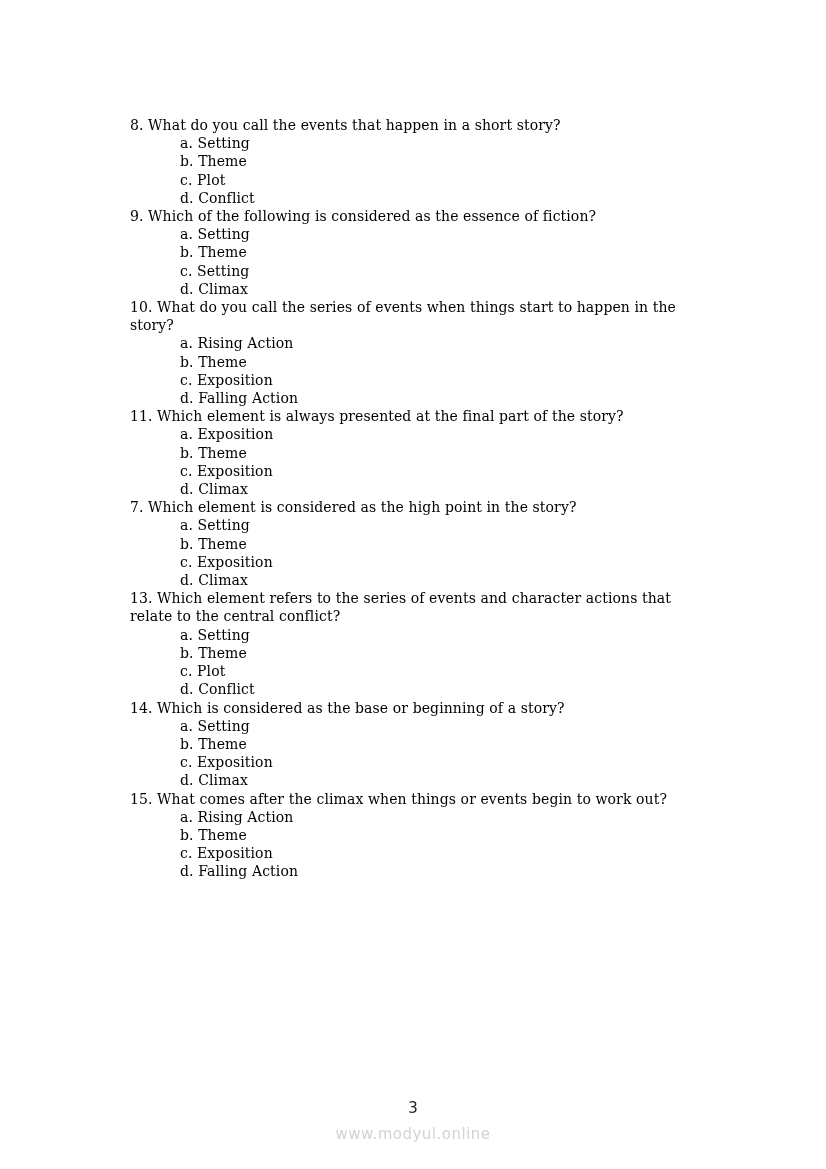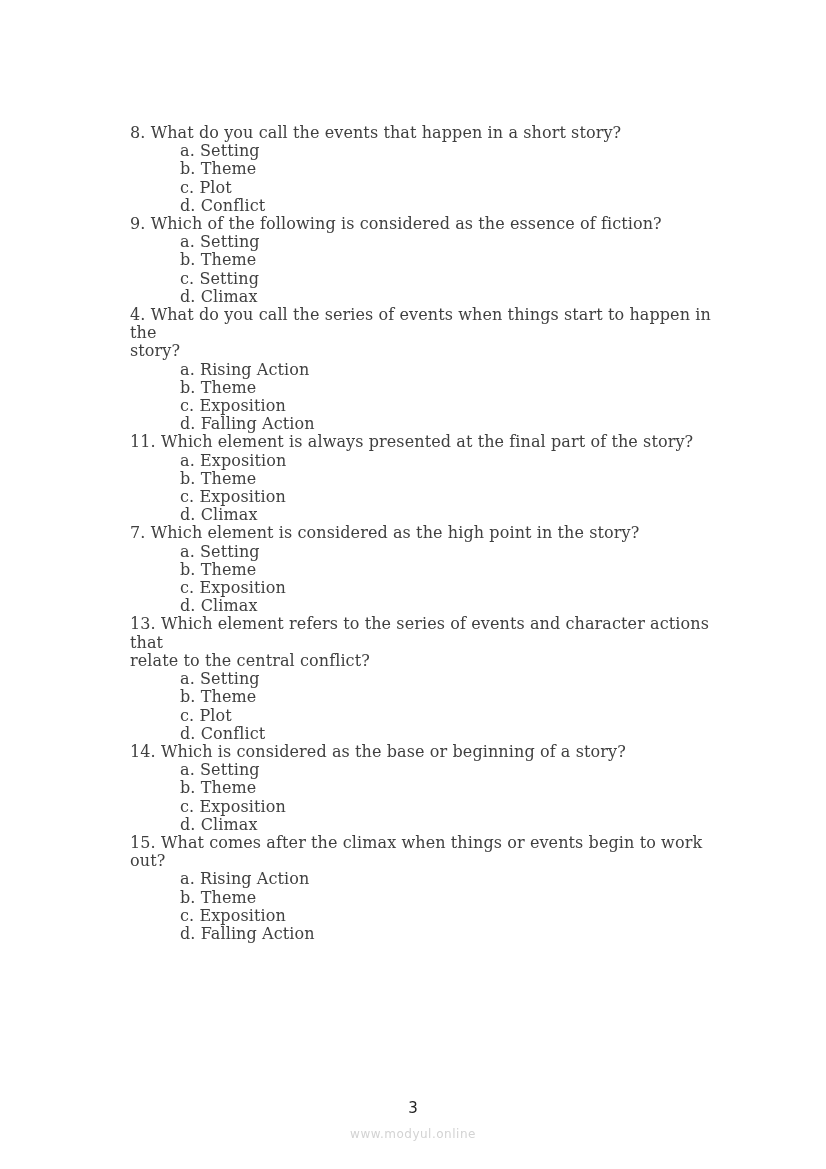--- a/index.html
+++ b/index.html
@@ -10,26 +10,26 @@
   .page {
     position: relative;
     width: 826px;
     height: 1169px;
     background: #ffffff;
     overflow: hidden;
   }
   .content {
     position: absolute;
     left: 130px;
-    top: 124px;
+    top: 116px;
     width: 600px;
     font-family: "DejaVu Serif", serif;
-    font-size: 16px;
+    font-size: 14px;
     line-height: 18.2px;
-    color: #404040;
+    color: #000000;
     letter-spacing: 0.1px;
   }
   .question-block {
     margin: 0;
     padding: 0;
   }
   .q-text {
     white-space: pre-line;
   }
   .option {
@@ -46,21 +46,21 @@
     line-height: 18px;
     color: #222222;
   }
   .watermark {
     position: absolute;
     top: 1124px;
     left: 0;
     width: 826px;
     text-align: center;
     font-family: "DejaVu Sans", sans-serif;
-    font-size: 12px;
+    font-size: 15px;
     line-height: 20px;
     color: #d3d3d3;
     letter-spacing: 0.5px;
   }
 </style>
 </head>
 <body>
 
 <div class="page">
 
@@ -76,21 +76,21 @@
 
     <div class="question-block">
       <div class="q-text">9. Which of the following is considered as the essence of fiction?</div>
       <div class="option">a. Setting</div>
       <div class="option">b. Theme</div>
       <div class="option">c. Setting</div>
       <div class="option">d. Climax</div>
     </div>
 
     <div class="question-block">
-      <div class="q-text">4. What do you call the series of events when things start to happen in the
+      <div class="q-text">10. What do you call the series of events when things start to happen in the
 story?</div>
       <div class="option">a. Rising Action</div>
       <div class="option">b. Theme</div>
       <div class="option">c. Exposition</div>
       <div class="option">d. Falling Action</div>
     </div>
 
     <div class="question-block">
       <div class="q-text">11. Which element is always presented at the final part of the story?</div>
       <div class="option">a. Exposition</div>

